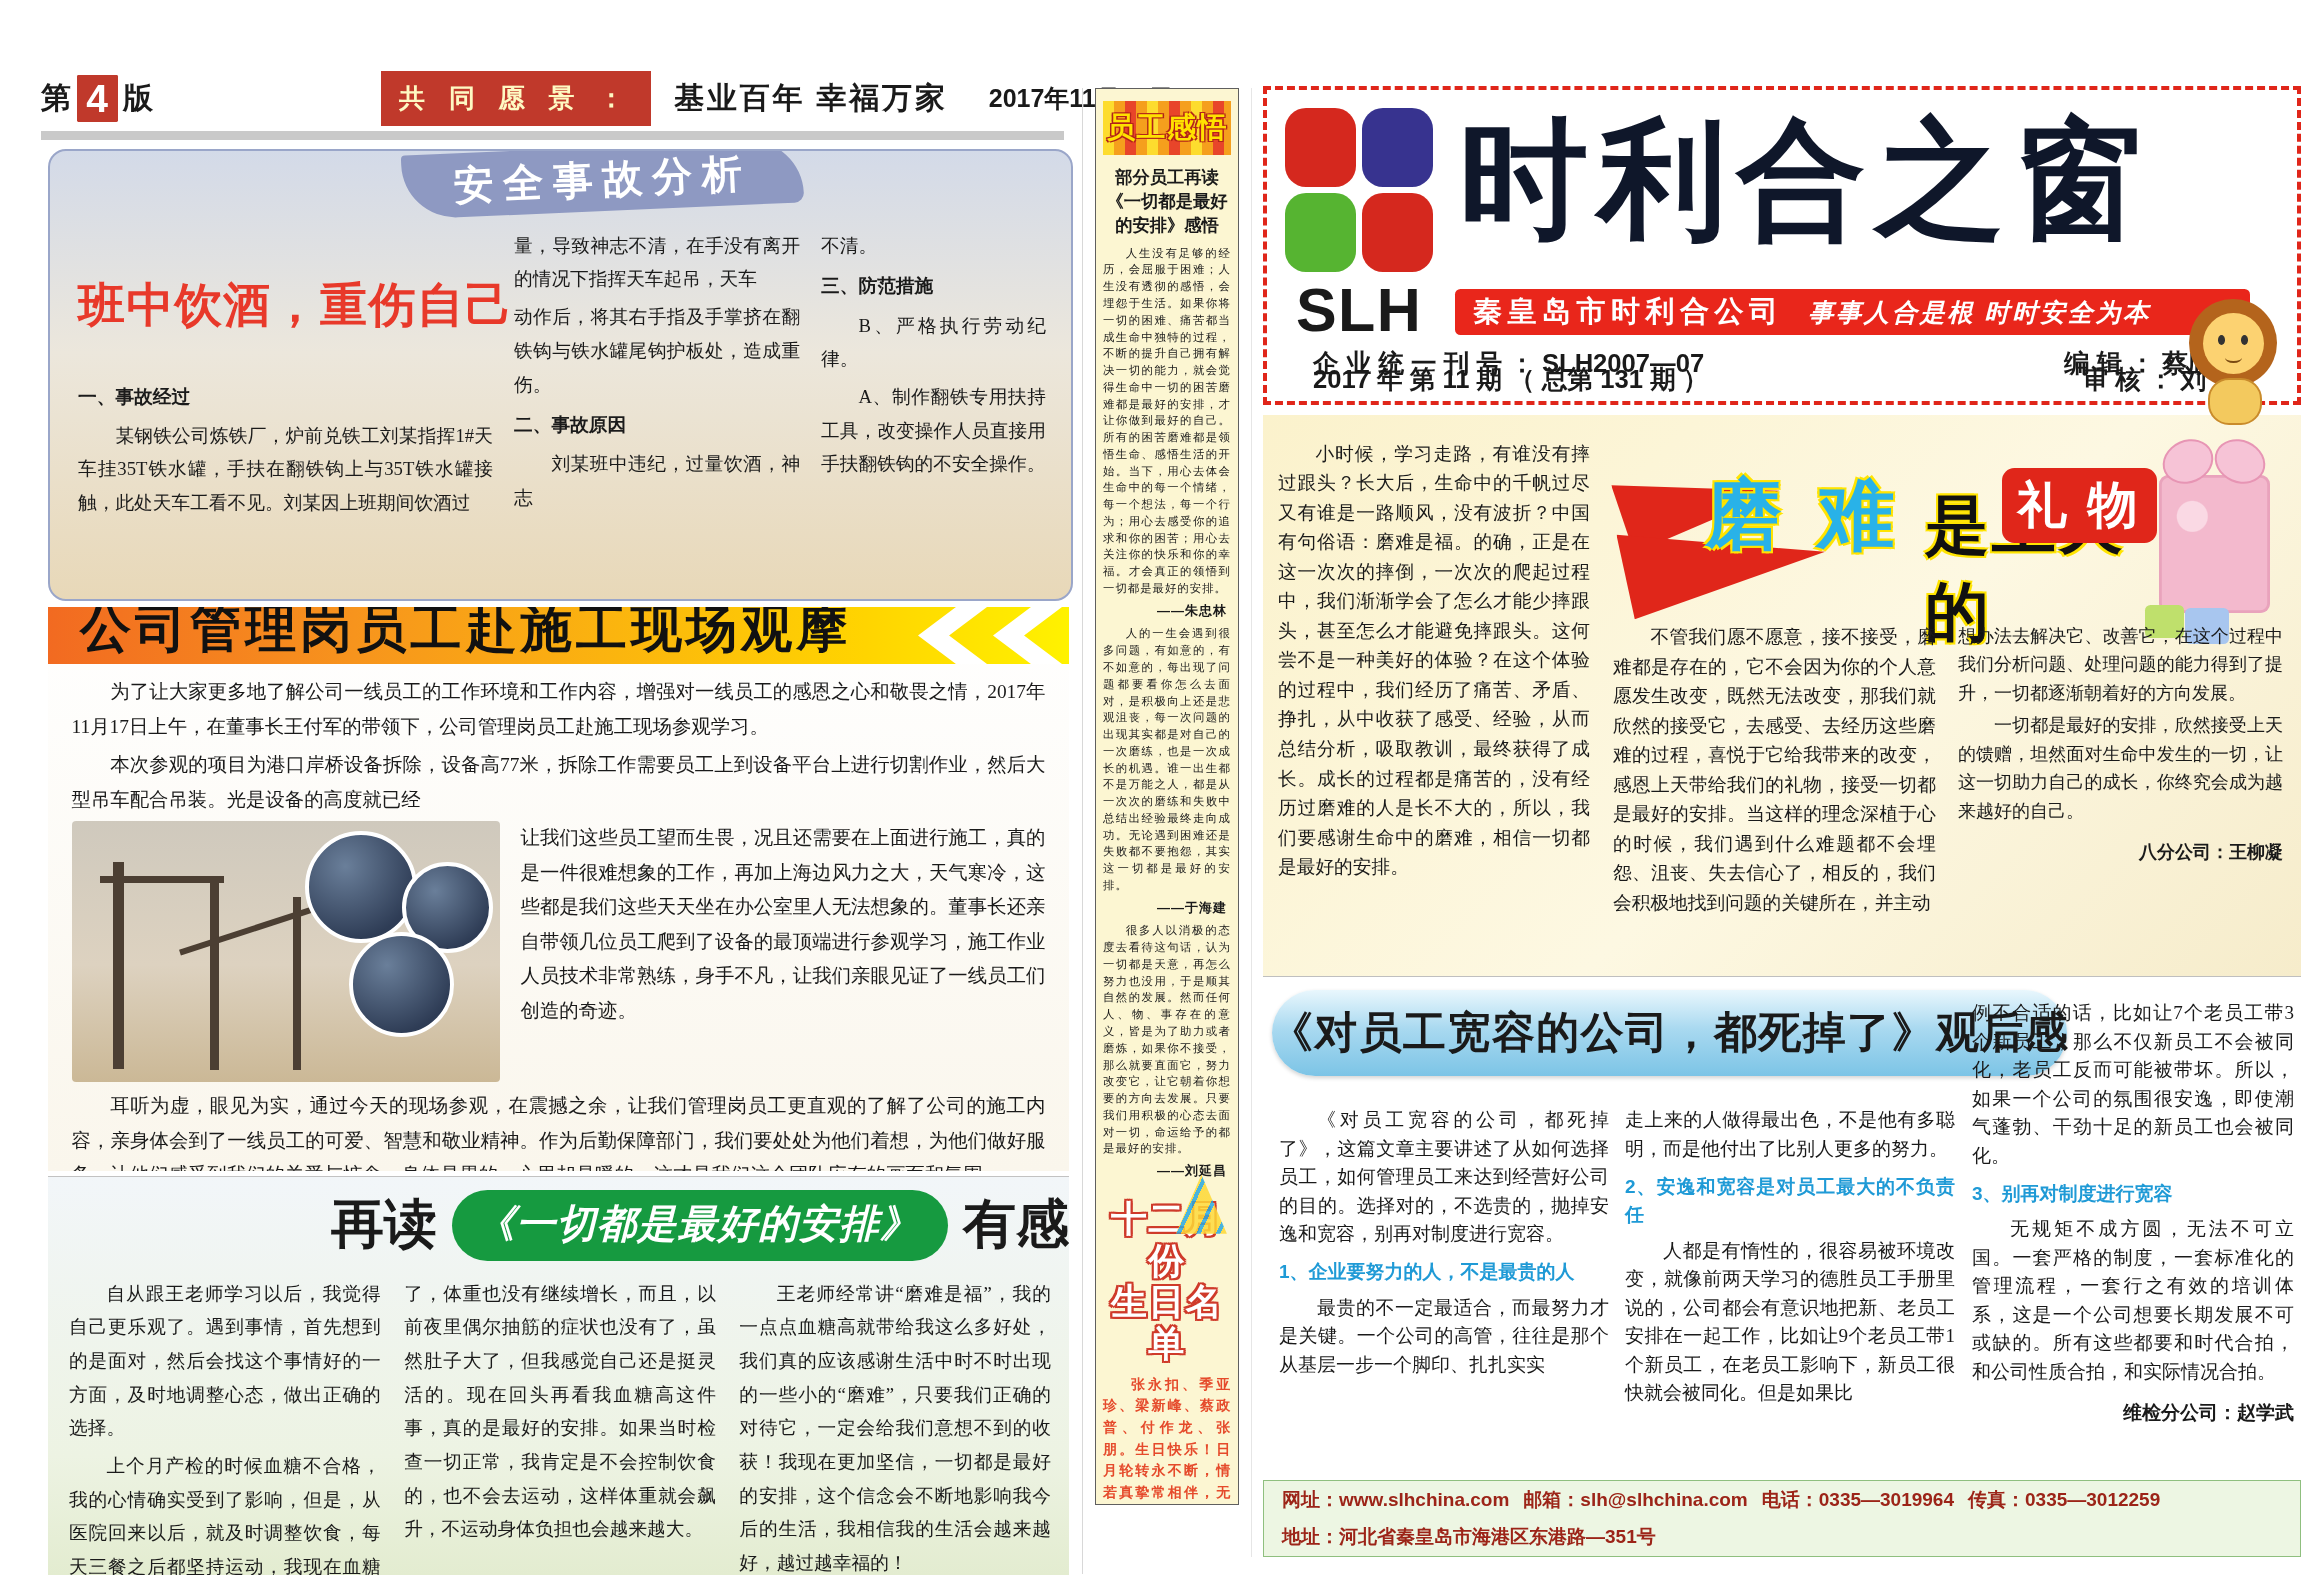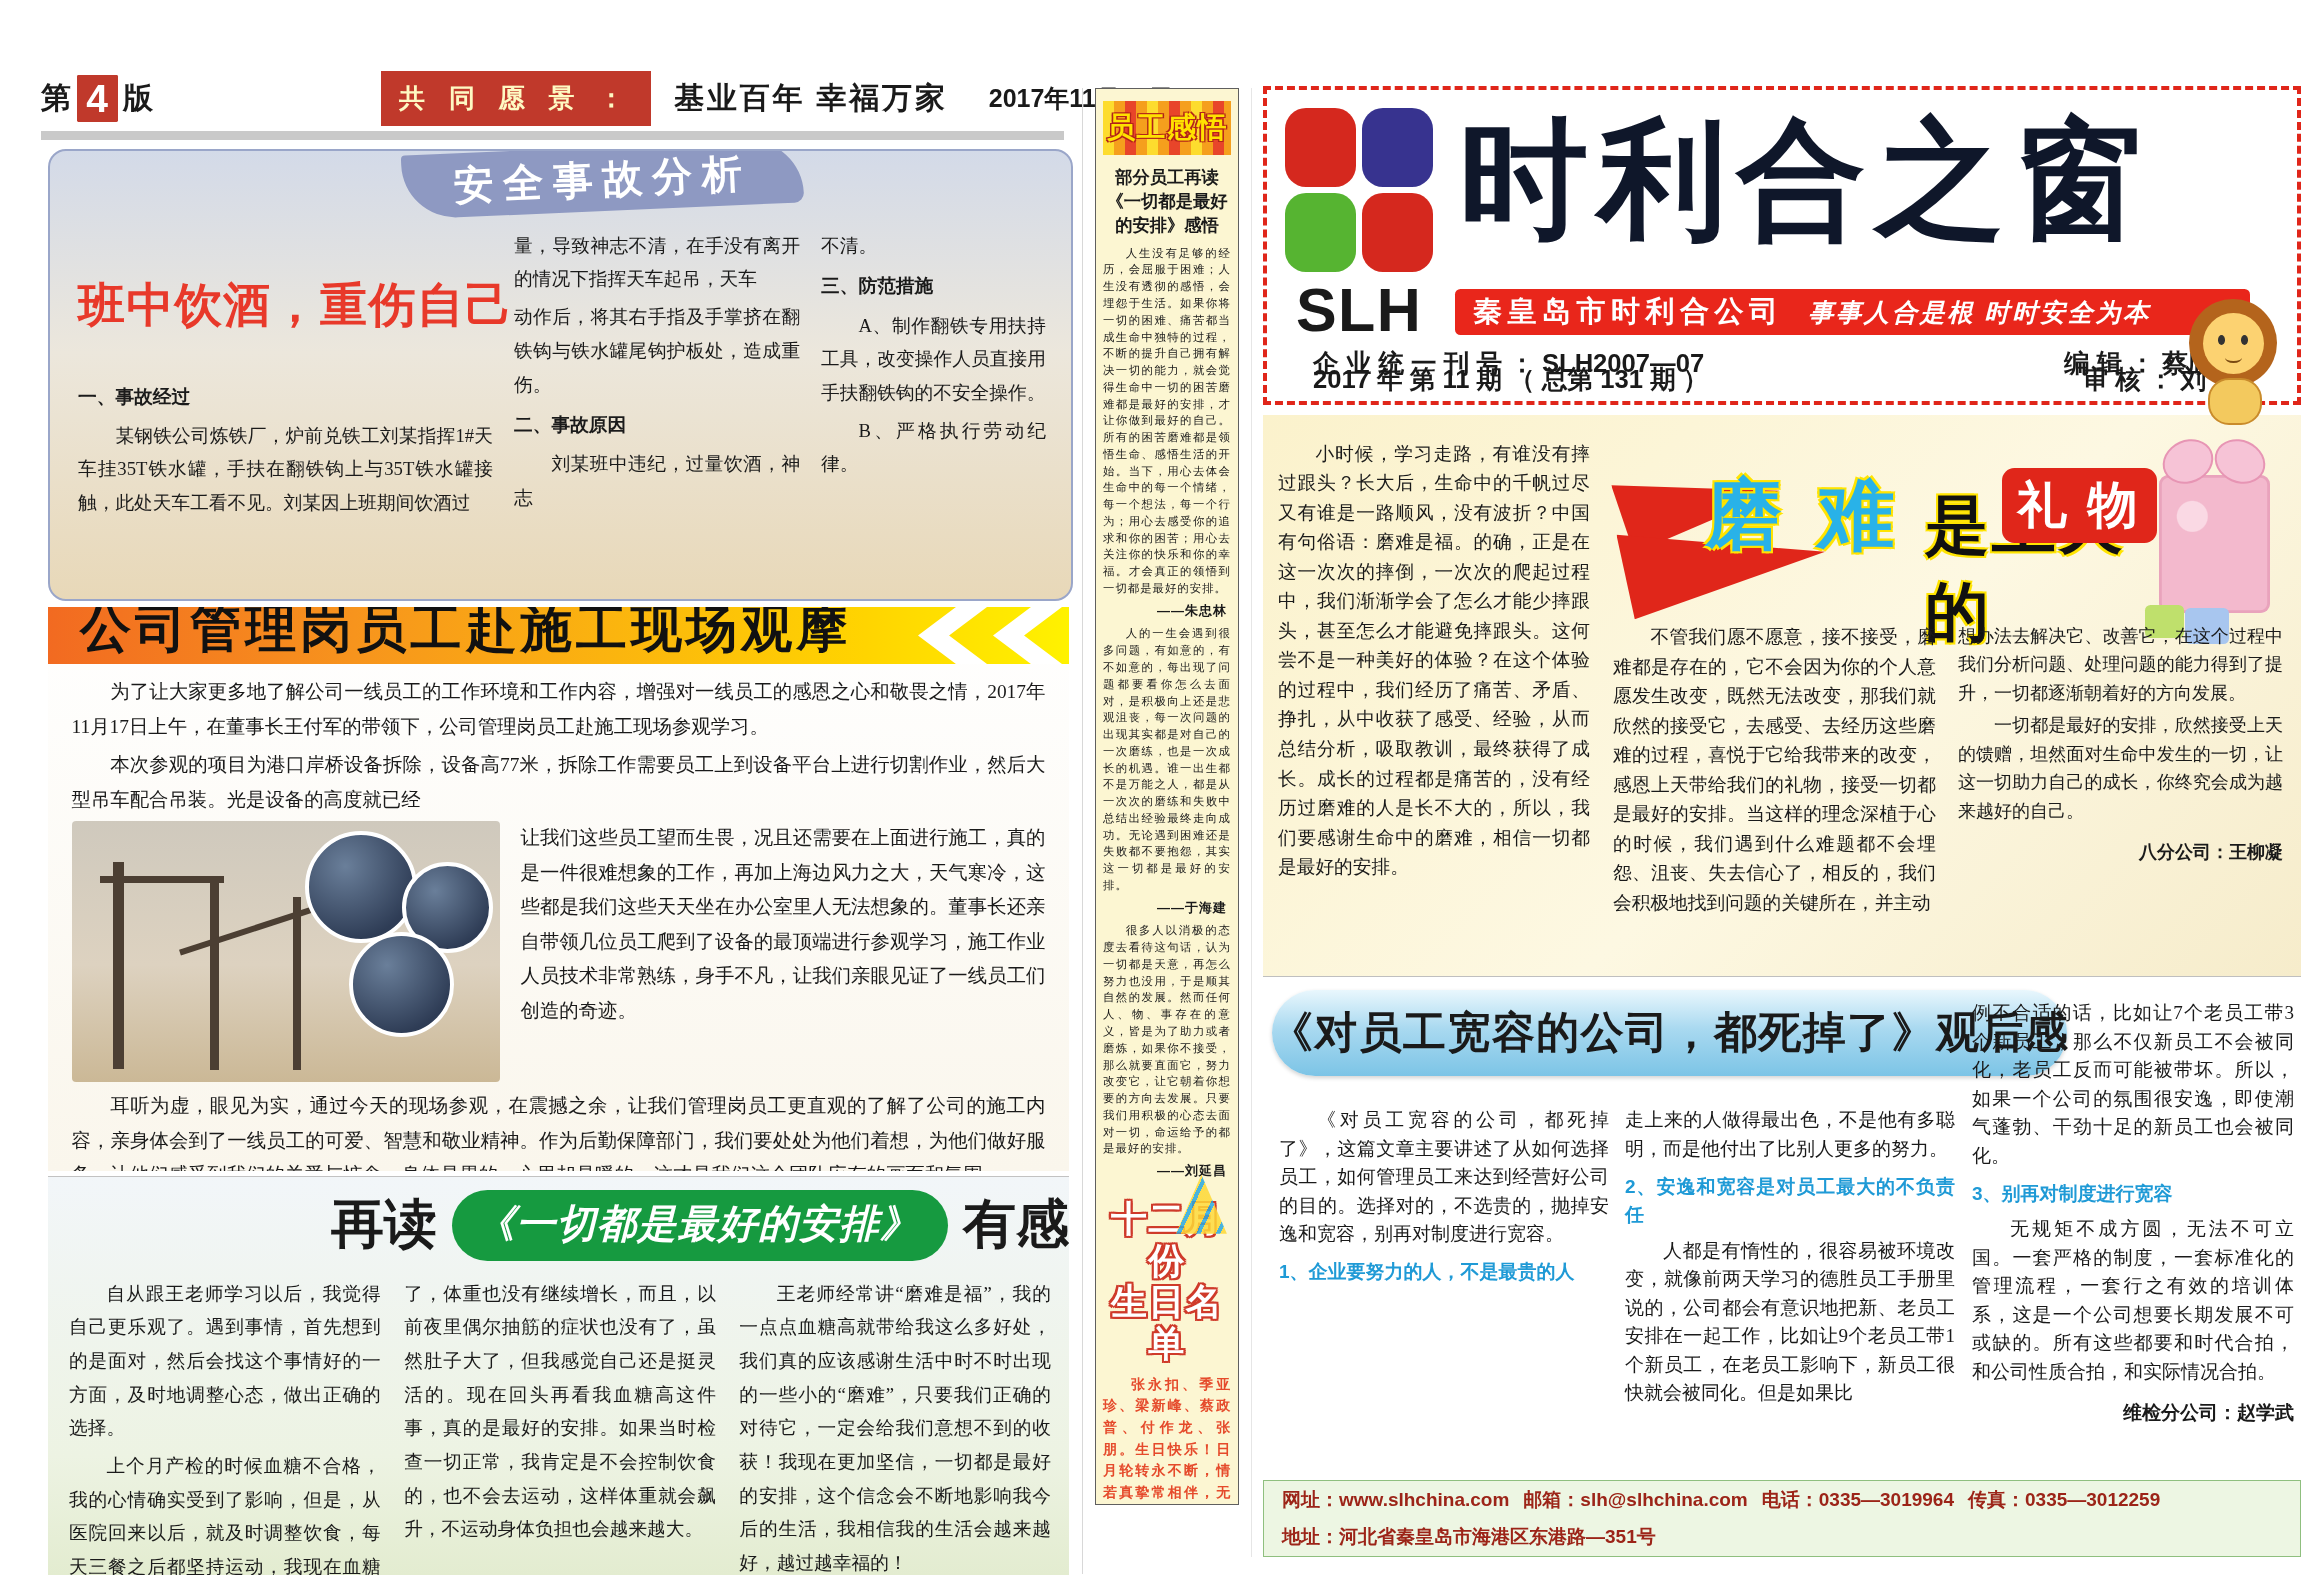--- a/index.html
+++ b/index.html
@@ -195,22 +195,22 @@
             <p class="para noindent">量，导致神志不清，在手没有离开的情况下指挥天车起吊，天车</p>
             <p class="para noindent">动作后，将其右手指及手掌挤在翻铁钩与铁水罐尾钩护板处，造成重伤。</p>
             <p class="para head">二、事故原因</p>
             <p class="para">刘某班中违纪，过量饮酒，神志</p>
           </div>
       </div>
       <div class="c3">
         <div>
             <p class="para noindent">不清。</p>
             <p class="para head">三、防范措施</p>
+            <p class="para">B、严格执行劳动纪律。</p>
             <p class="para">A、制作翻铁专用扶持工具，改变操作人员直接用手扶翻铁钩的不安全操作。</p>
-            <p class="para">B、严格执行劳动纪律。</p>
           </div>
       </div>
     </div>
   </div>
 
   <div class="abs art2">
     <div class="banner">
       <span class="t">公司管理岗员工赴施工现场观摩</span>
       <span class="chev" style="right:82px;"></span>
       <span class="chev" style="right:7px;"></span>
@@ -342,20 +342,21 @@
       </div>
   </div>
 
   <div class="abs meadow"></div>
   <div class="abs tol-banner">
     <span>《对员工宽容的公司，都死掉了》观后感</span>
   </div>
   <div class="abs tolc tol1">
       <p class="para">《对员工宽容的公司，都死掉了》，这篇文章主要讲述了从如何选择员工，如何管理员工来达到经营好公司的目的。选择对的，不选贵的，抛掉安逸和宽容，别再对制度进行宽容。</p>
       <p class="para bluehead">1、企业要努力的人，不是最贵的人</p>
+      <p class="para">最贵的不一定最适合，而最努力才是关键。一个公司的高管，往往是那个从基层一步一个脚印、扎扎实实</p>
     </div>
   <div class="abs tolc tol2">
       <p class="para noindent">走上来的人做得最出色，不是他有多聪明，而是他付出了比别人更多的努力。</p>
       <p class="para bluehead">2、安逸和宽容是对员工最大的不负责任</p>
       <p class="para">人都是有惰性的，很容易被环境改变，就像前两天学习的德胜员工手册里说的，公司都会有意识地把新、老员工安排在一起工作，比如让9个老员工带1个新员工，在老员工影响下，新员工很快就会被同化。但是如果比</p>
     </div>
   <div class="abs tolc tol3">
       <p class="para noindent">例不合适的话，比如让7个老员工带3个新员工，那么不仅新员工不会被同化，老员工反而可能被带坏。所以，如果一个公司的氛围很安逸，即使潮气蓬勃、干劲十足的新员工也会被同化。</p>
       <p class="para bluehead">3、别再对制度进行宽容</p>
       <p class="para">无规矩不成方圆，无法不可立国。一套严格的制度，一套标准化的管理流程，一套行之有效的培训体系，这是一个公司想要长期发展不可或缺的。所有这些都要和时代合拍，和公司性质合拍，和实际情况合拍。</p>

